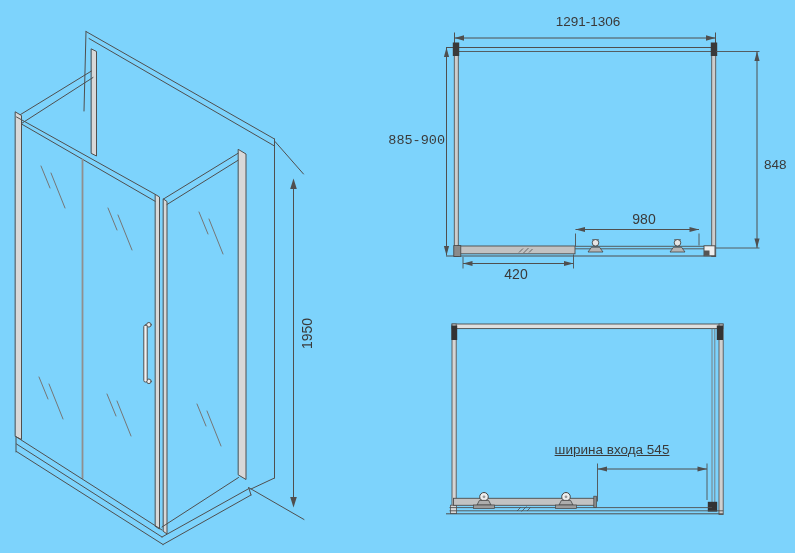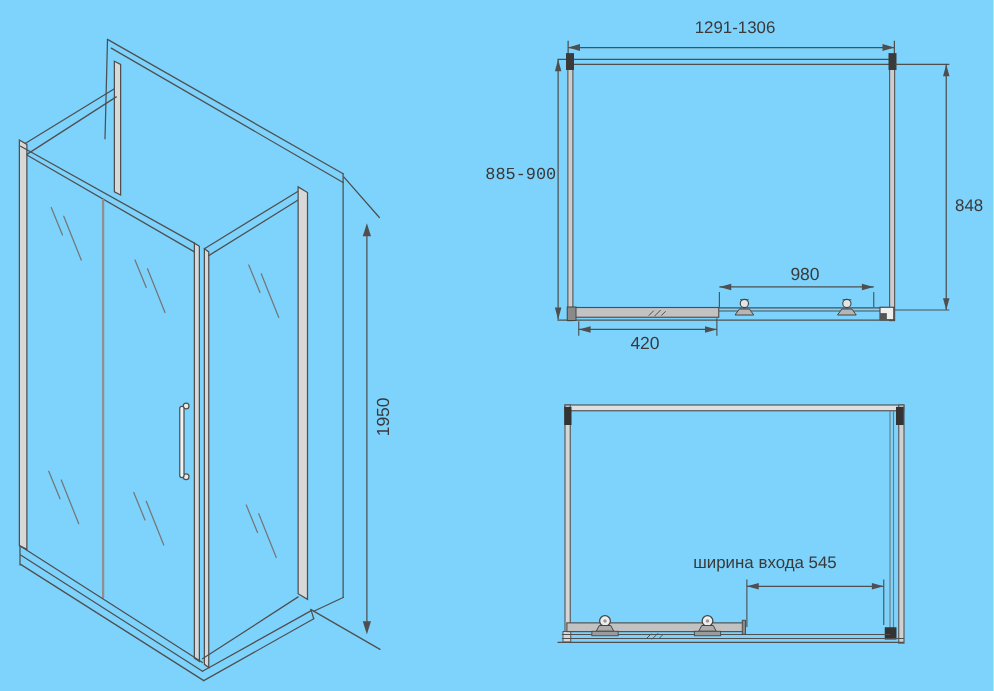--- a/index.html
+++ b/index.html
@@ -201,17 +201,17 @@
   <div class="dim-label center" style="left:528px;top:14px;width:120px;">1291-1306</div>
 
   <div class="dim-label right" style="left:345px;top:133px;width:100px;">885-900</div>
 
   <div class="dim-label" style="left:764px;top:133px;margin-top:24px;">848</div>
 
   <div class="dim-label center big" style="left:614px;top:212px;width:60px;">980</div>
 
   <div class="dim-label center big" style="left:486px;top:267px;width:60px;">420</div>
 
-  <div class="dim-label center" style="left:512px;top:442px;width:200px;">ширина входа 545</div>
+  <div class="dim-label center" style="left:512px;top:442px;width:200px;text-decoration:underline;">ширина входа 545</div>
 
   <div class="dim-label center rot big" style="left:277px;top:326px;width:60px;height:15px;">1950</div>
 
 </div>
 
 </body></html>

